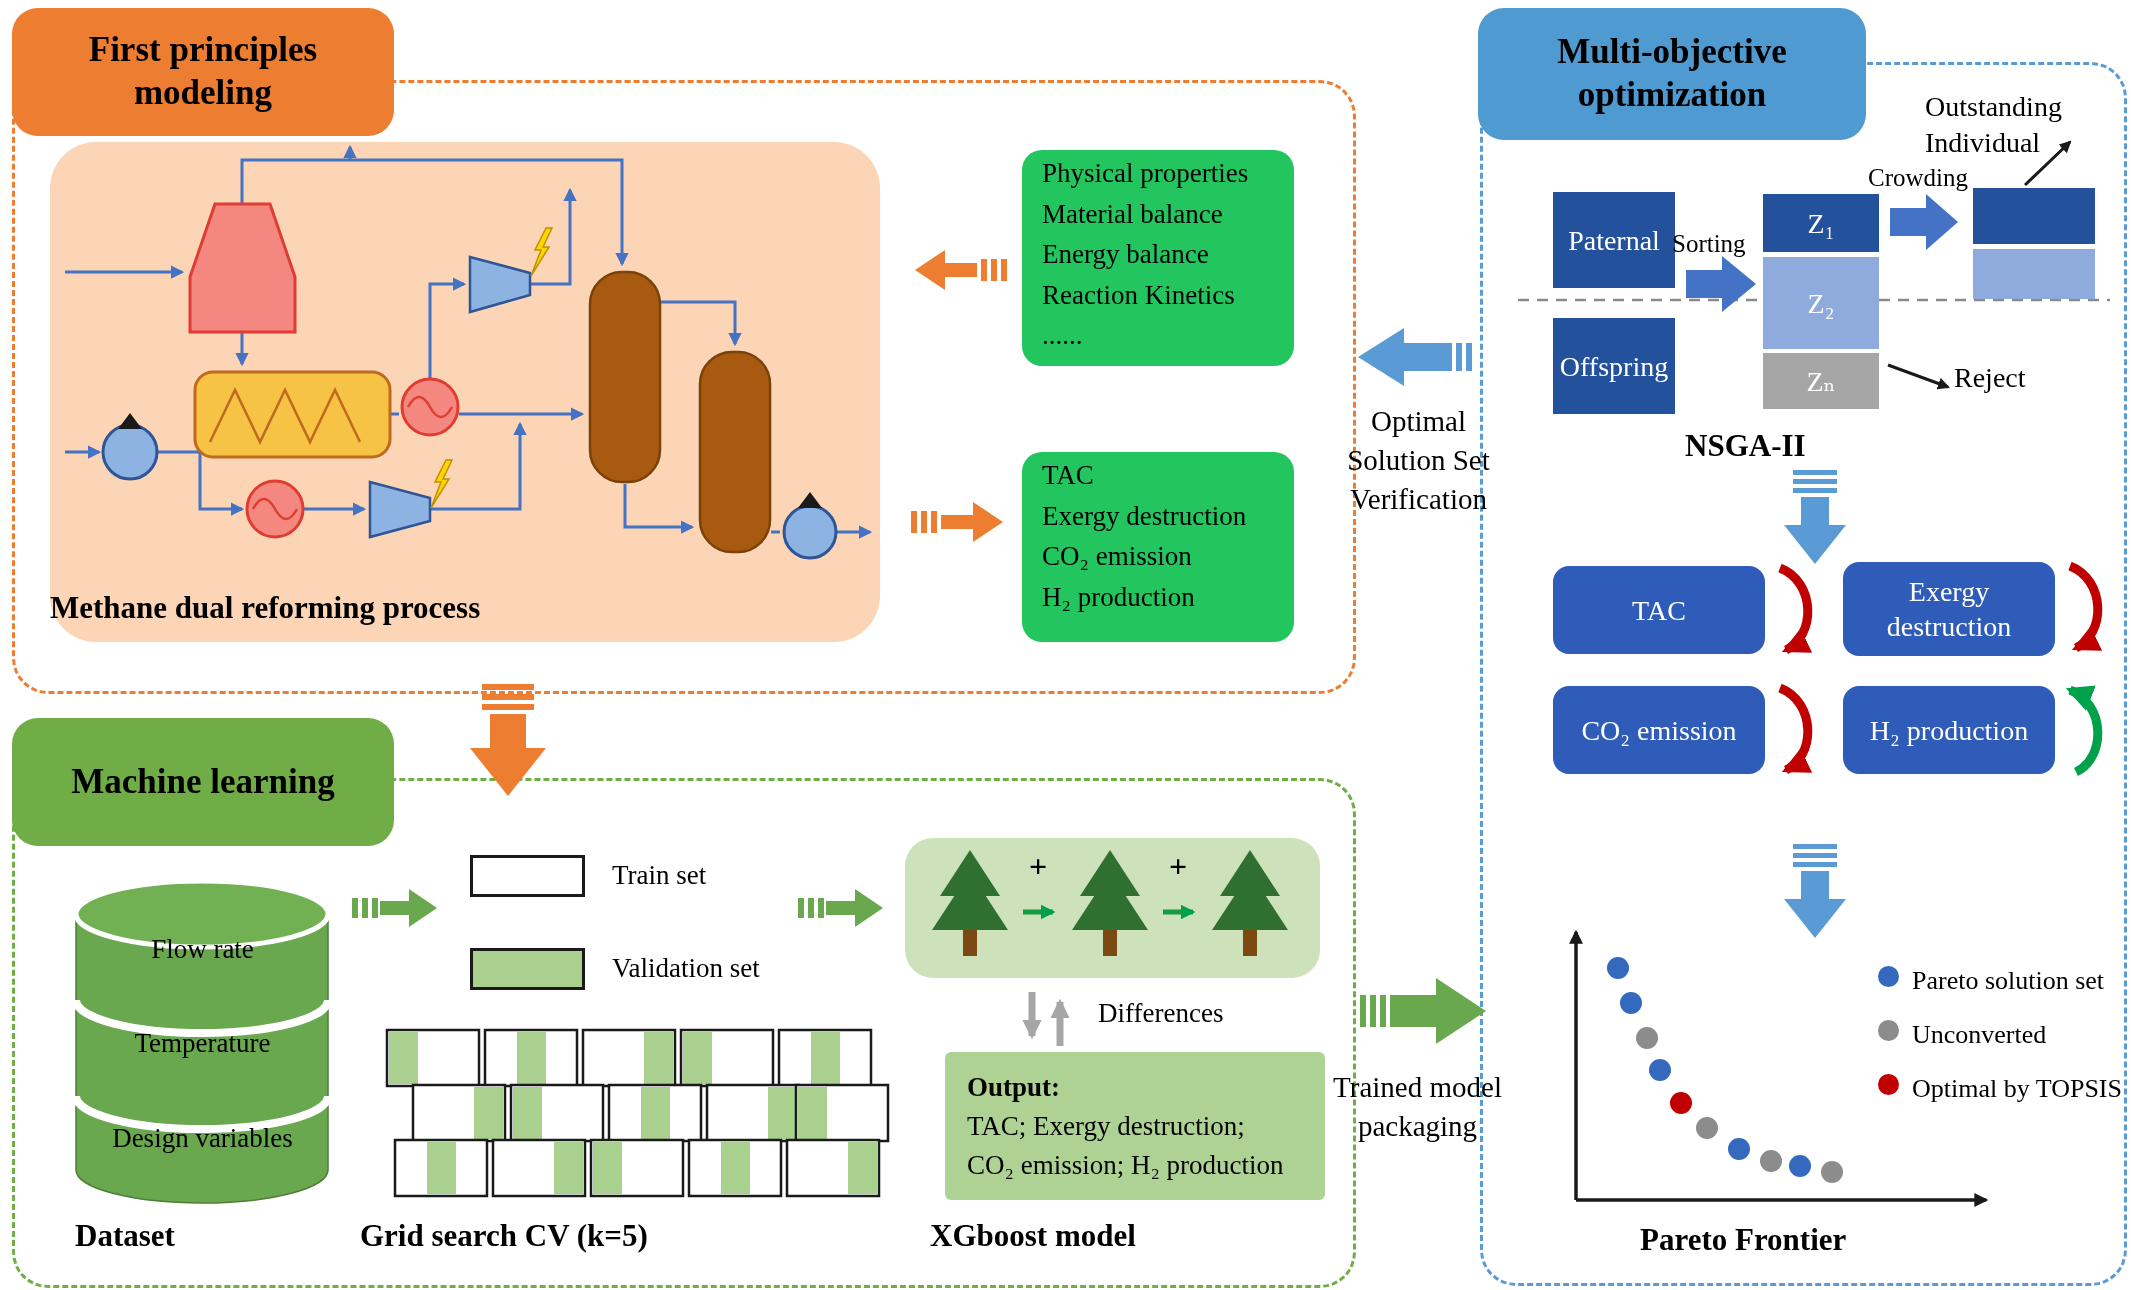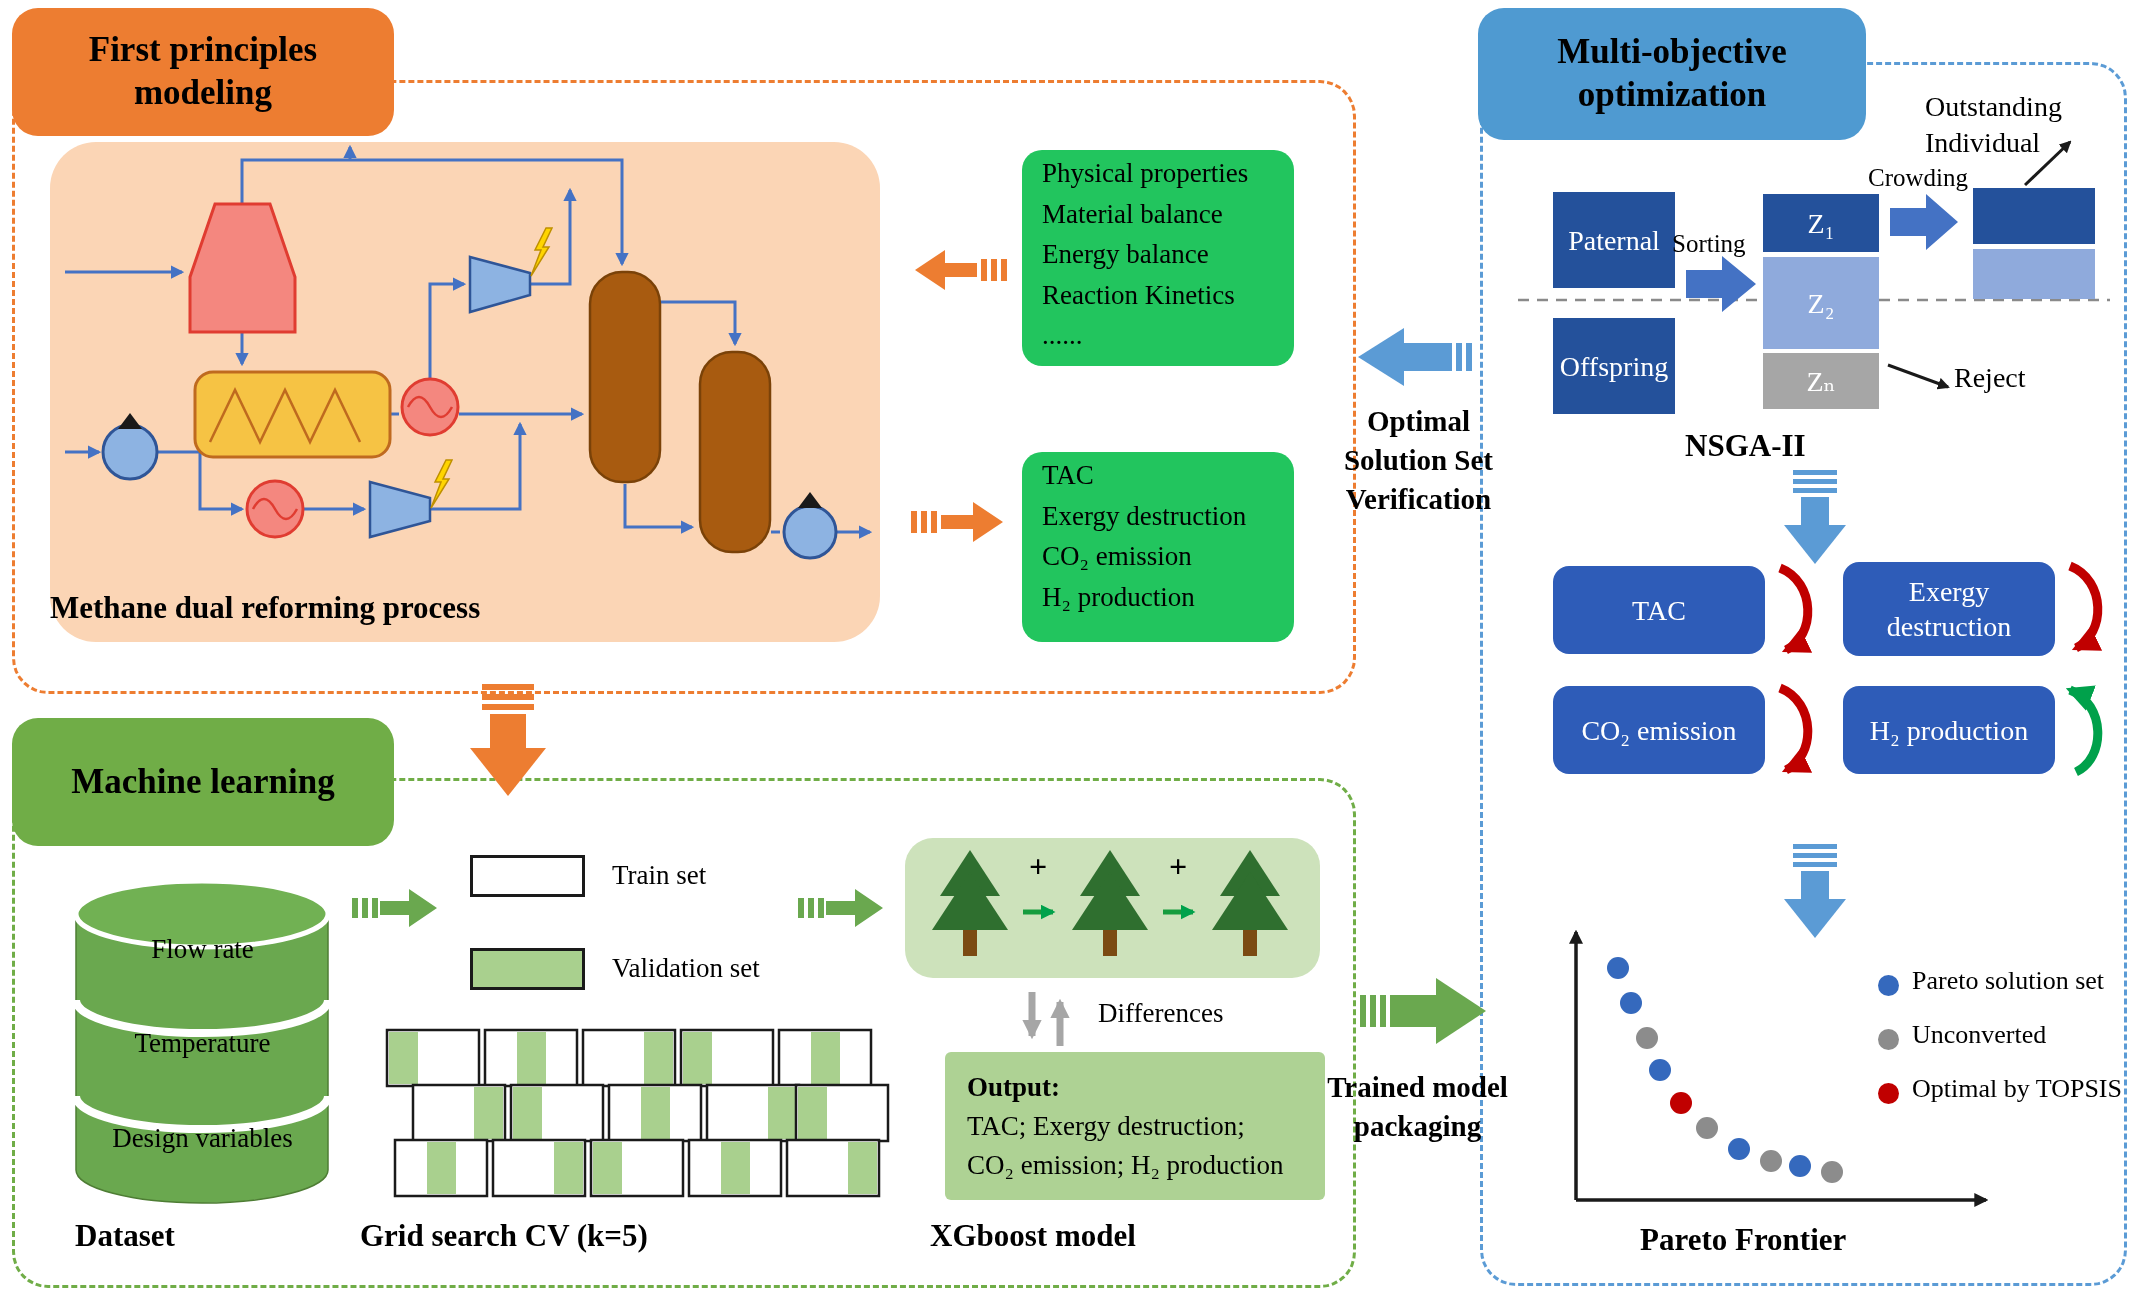--- a/index.html
+++ b/index.html
@@ -14,27 +14,27 @@
             font-weight:bold;font-size:35px;line-height:1.22;border-radius:26px;padding:0 18px;box-sizing:border-box}
   #fp-label{left:12px;top:8px;width:382px;height:128px;background:#ed7d31}
   #ml-label{left:12px;top:718px;width:382px;height:128px;background:#70ad47}
   #mo-label{left:1478px;top:8px;width:388px;height:132px;background:#4f9ad1}
   .peachpanel{position:absolute;left:50px;top:142px;width:830px;height:500px;background:#fbd5b5;border-radius:46px}
   .pbox{position:absolute;background:#22c55e;border-radius:20px;padding:3px 20px;box-sizing:border-box;
         font-size:27px;line-height:1.5}
   .cap{position:absolute;font-weight:bold;font-size:31px;text-align:left}
   .lbl{position:absolute;font-size:27px}
   .smalllbl{position:absolute;font-size:25px;}
-  .boldlbl{position:absolute;font-weight:bold;font-size:29px;text-align:center;line-height:1.35}
+  .boldlbl{position:absolute;font-weight:normal;font-size:29px;text-align:center;line-height:1.35}
   .bbox{position:absolute;display:flex;align-items:center;justify-content:center;color:#fff;
         font-size:28px;text-align:center;line-height:1.25}
   .objbox{position:absolute;display:flex;align-items:center;justify-content:center;color:#fff;font-size:28px;
           text-align:center;border-radius:16px;background:#2e5cb8;line-height:1.25;padding:0 14px;box-sizing:border-box}
   .rectchip{position:absolute;box-sizing:border-box;border:3px solid #1a1a1a}
-  .legendrow{position:absolute;display:flex;align-items:flex-end;gap:13px}
+  .legendrow{position:absolute;display:flex;align-items:flex-start;gap:13px}
   .legenddot{width:21px;height:21px;border-radius:50%;flex:0 0 auto}
   .legendtxt{font-size:26px;white-space:nowrap}
   .cylabel{position:absolute;width:255px;text-align:center;font-size:27px}
   .plus{position:absolute;font-weight:bold;font-size:32px;width:34px;text-align:center}
 </style>
 </head>
 <body>
 
 <svg width="0" height="0" style="position:absolute" aria-hidden="true">
   <defs>

